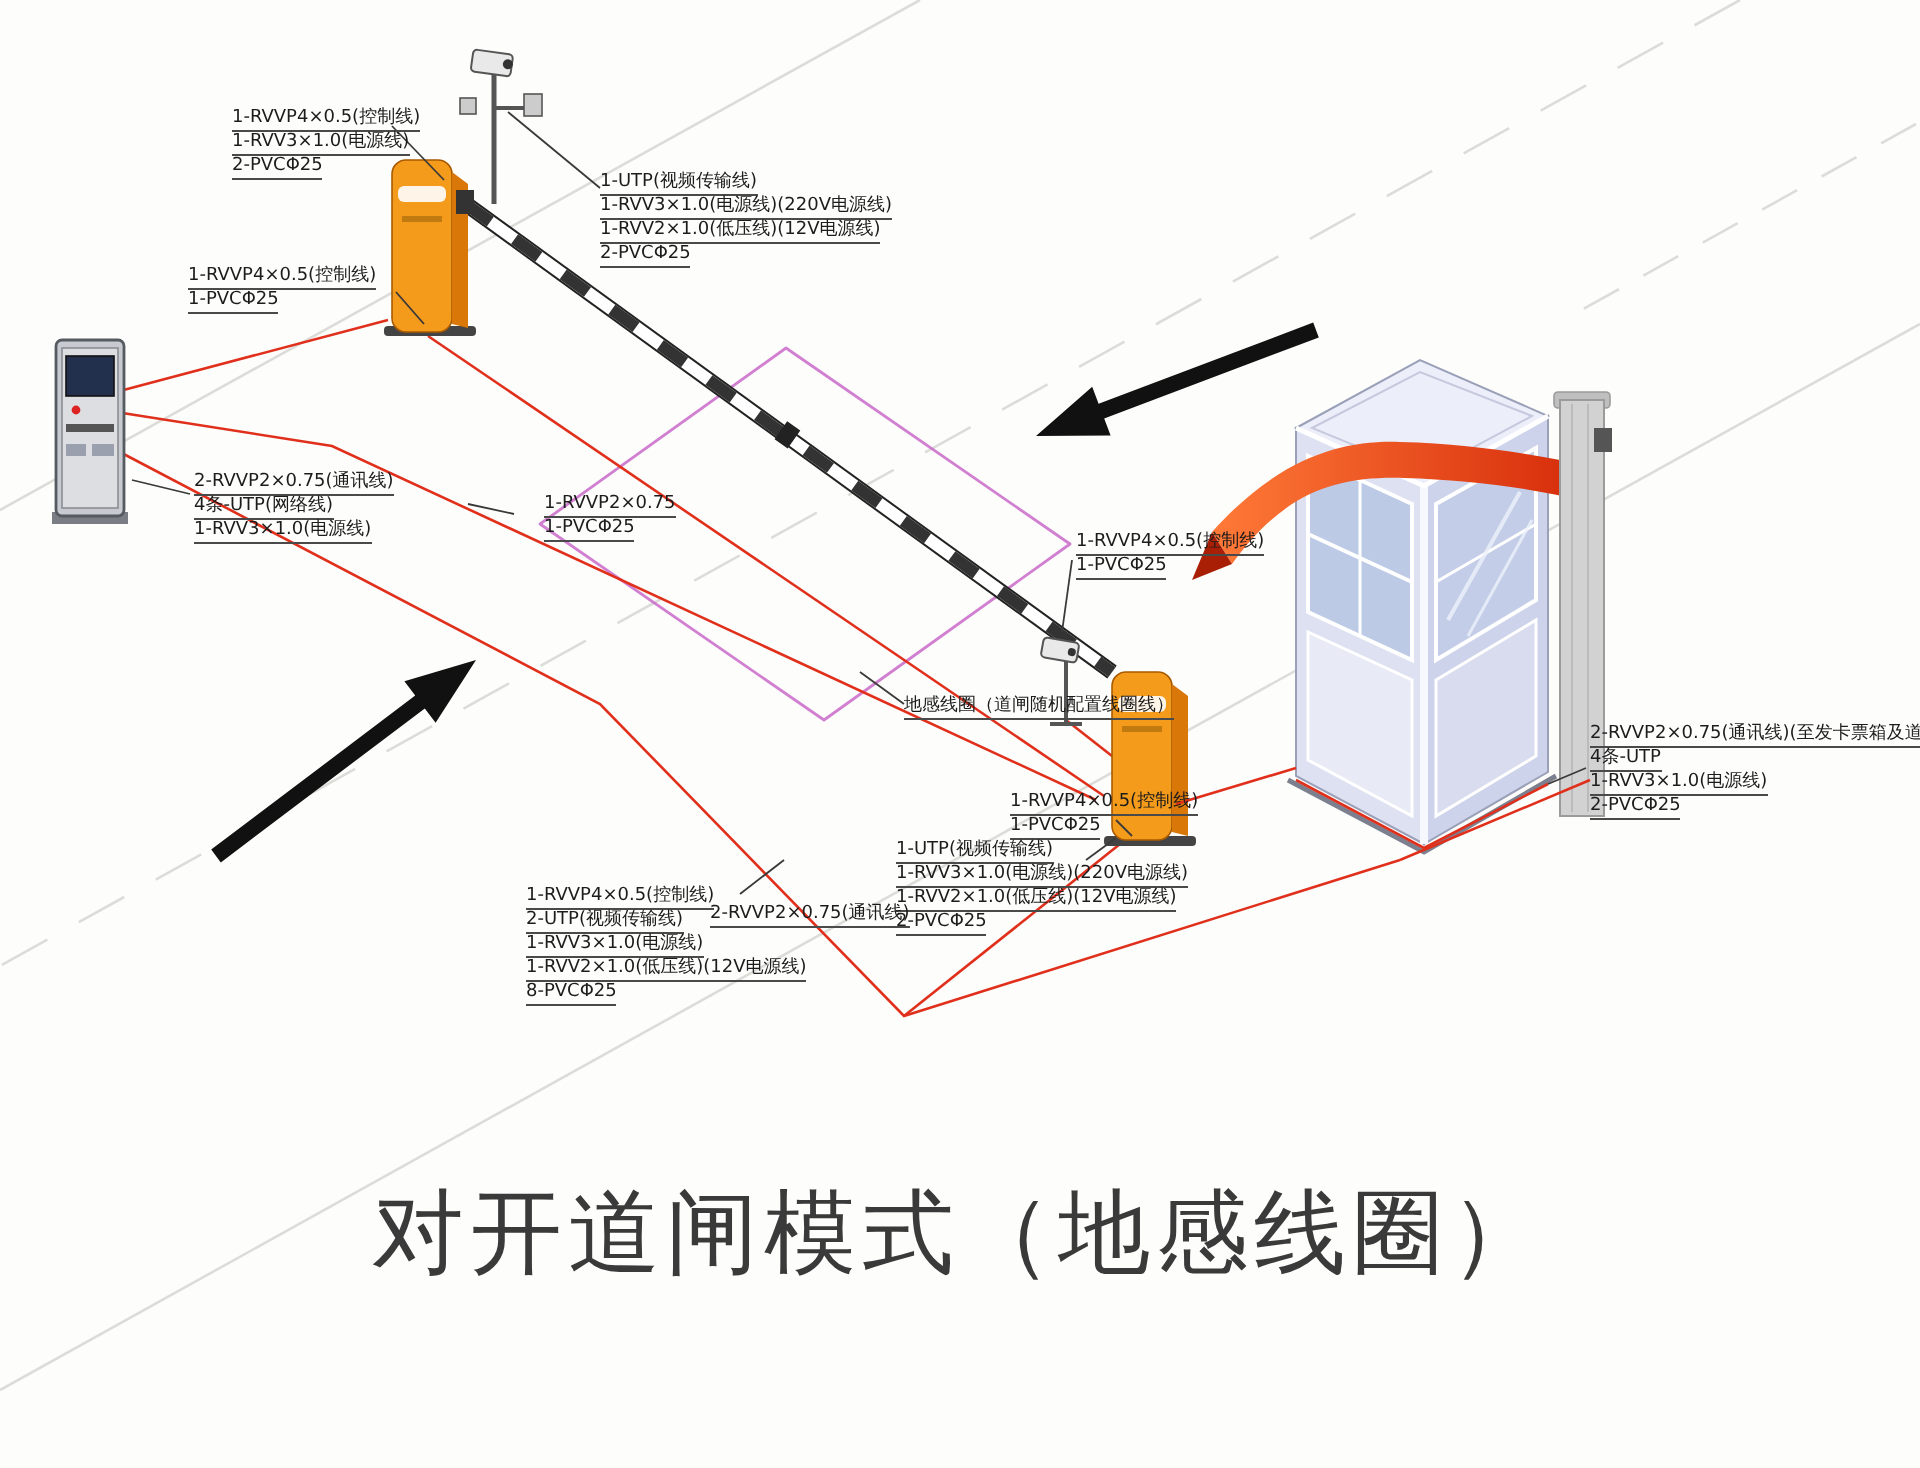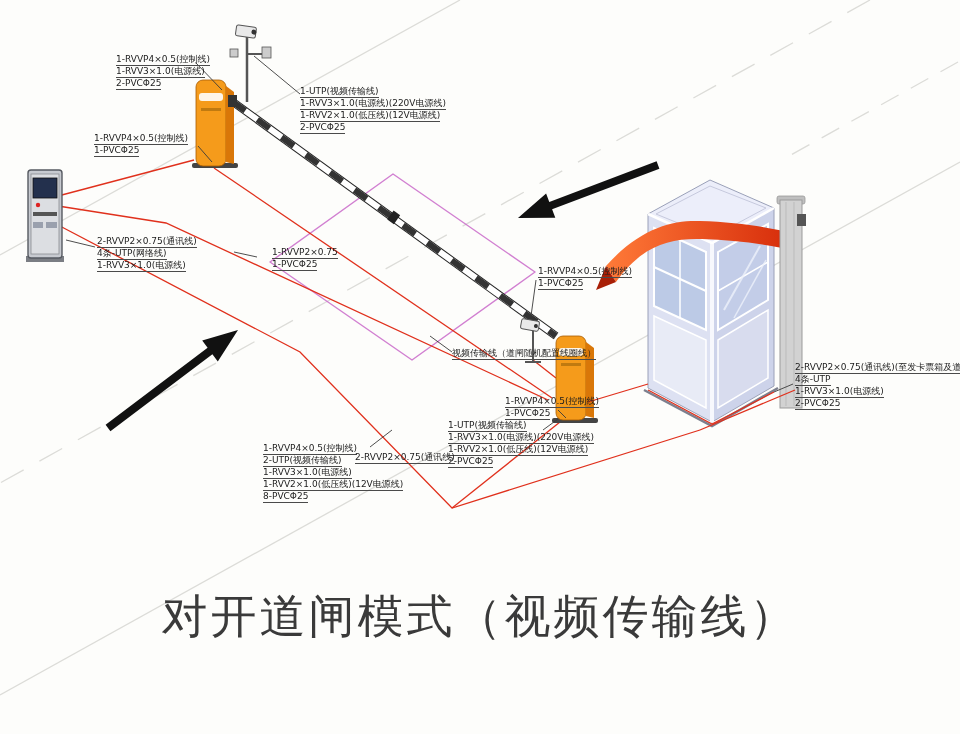--- a/index.html
+++ b/index.html
@@ -195,21 +195,21 @@
     <span>1-RVVP2×0.75</span>
     <span>1-PVCΦ25</span>
   </div>
 
   <div class="lbl" style="left:538px;top:266px">
     <span>1-RVVP4×0.5(控制线)</span>
     <span>1-PVCΦ25</span>
   </div>
 
   <div class="lbl" style="left:452px;top:348px">
-    <span>视频传输线（道闸随机配置线圈线）</span>
+    <span>地感线圈（道闸随机配置线圈线）</span>
   </div>
 
   <div class="lbl" style="left:505px;top:396px">
     <span>1-RVVP4×0.5(控制线)</span>
     <span>1-PVCΦ25</span>
   </div>
 
   <div class="lbl" style="left:448px;top:420px">
     <span>1-UTP(视频传输线)</span>
     <span>1-RVV3×1.0(电源线)(220V电源线)</span>
@@ -229,15 +229,15 @@
     <span>2-RVVP2×0.75(通讯线)</span>
   </div>
 
   <div class="lbl" style="left:795px;top:362px">
     <span>2-RVVP2×0.75(通讯线)(至发卡票箱及道闸控制线)</span>
     <span>4条-UTP</span>
     <span>1-RVV3×1.0(电源线)</span>
     <span>2-PVCΦ25</span>
   </div>
 
-  <div class="title">对开道闸模式（视频传输线）</div>
+  <div class="title">对开道闸模式（地感线圈）</div>
 
 </div>
 
 </body></html>

